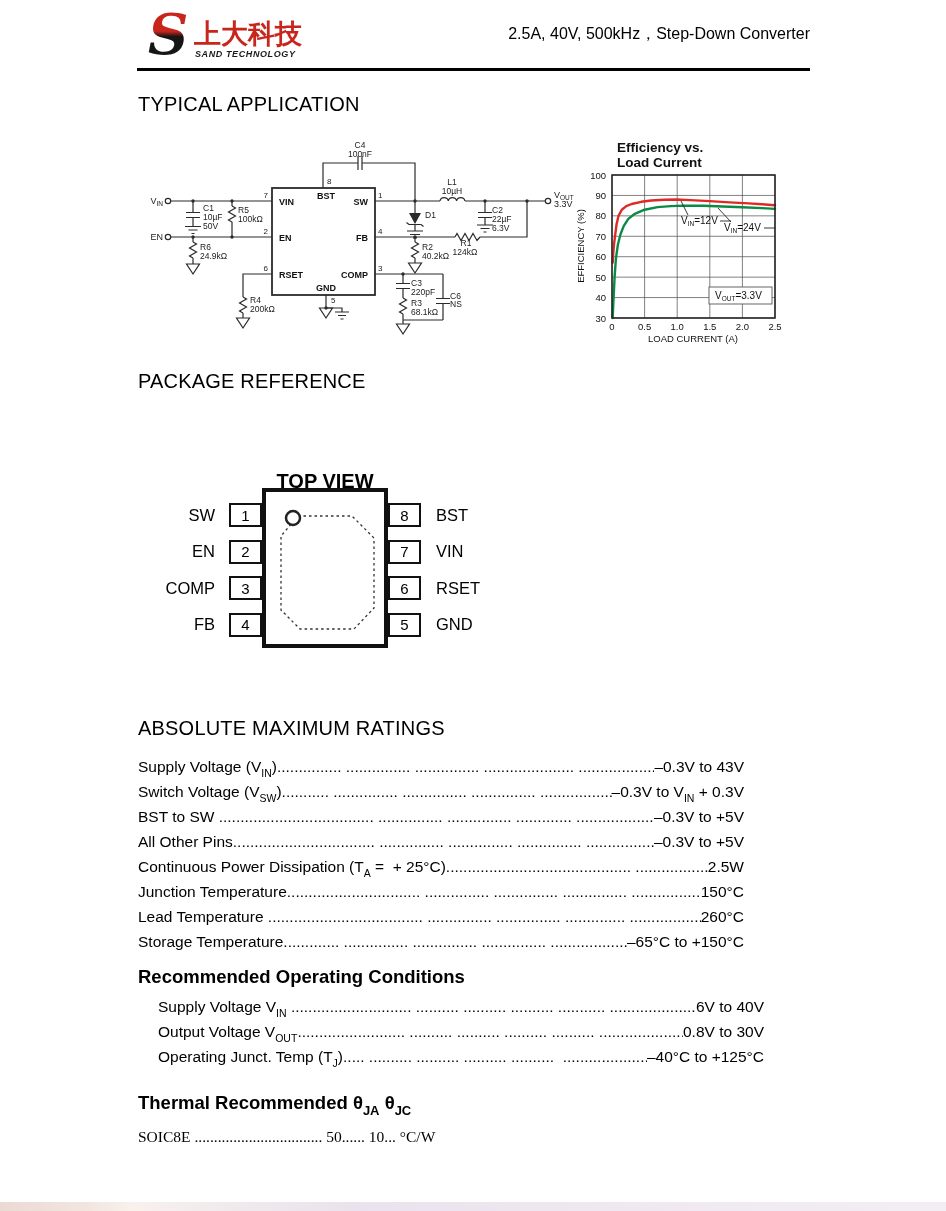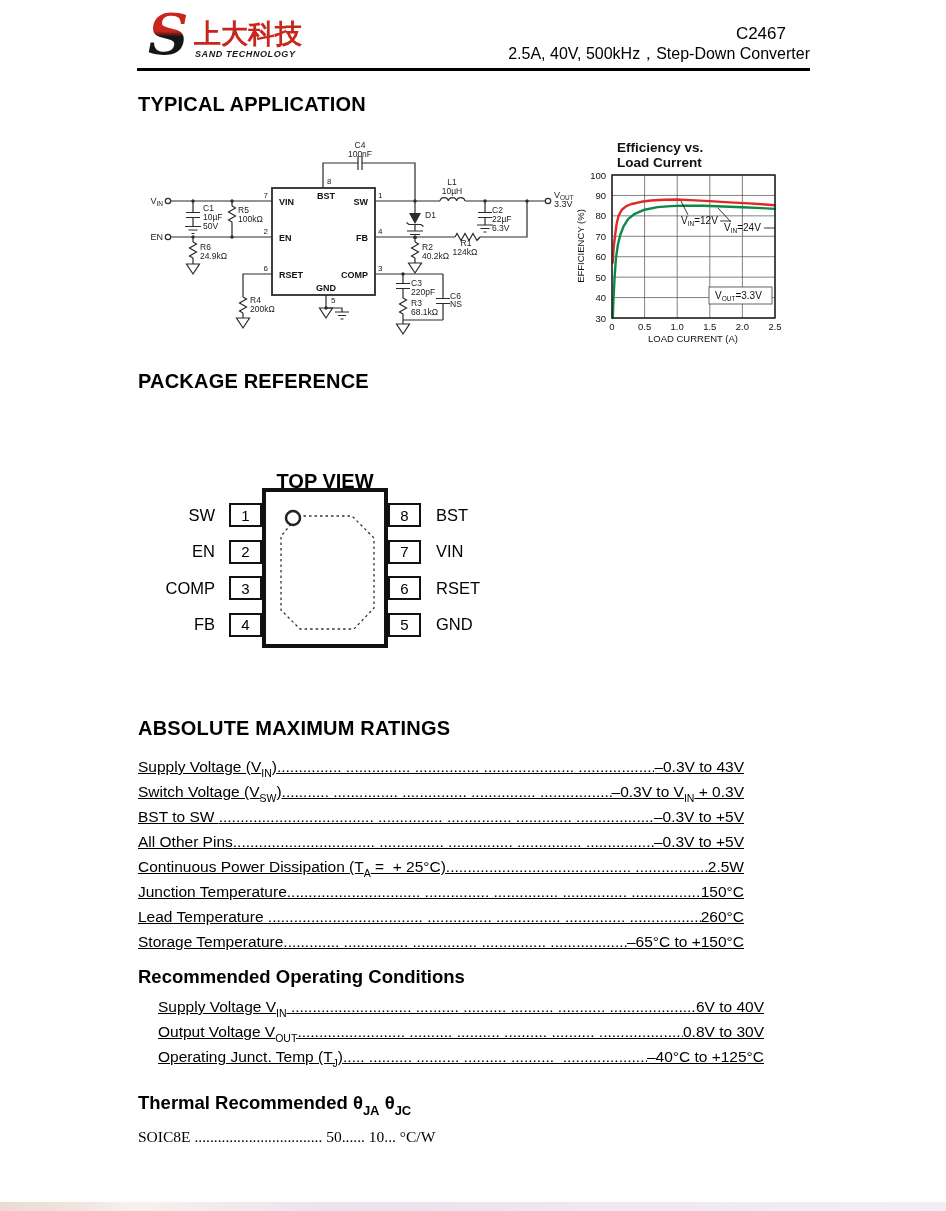--- a/index.html
+++ b/index.html
@@ -4,25 +4,25 @@
 <style>
   html,body{margin:0;padding:0;background:#fff;}
   body{width:946px;height:1211px;position:relative;font-family:"Liberation Sans",sans-serif;color:#000;overflow:hidden;}
   .abs{position:absolute;}
   
   #header-rule{left:137px;top:68px;width:673px;height:3px;background:#000;}
   #header-right{right:136px;top:24px;text-align:right;}
   #part-number{font-size:17px;margin-right:24px;line-height:20px;}
   #doc-subtitle{font-size:16px;line-height:19px;}
   
-  .h1{font-size:20px;font-weight:bold;letter-spacing:0.2px;}
+  .h1{font-size:20px;font-weight:normal;letter-spacing:0.2px;}
   .h2{font-size:18.5px;font-weight:bold;}
   .h2 sub{font-size:13px;font-weight:bold;position:relative;top:1px;}
   
-  .spec-list{width:606px;text-decoration:underline;}
+  .spec-list{width:606px;}
   .spec-line{display:flex;align-items:baseline;height:25px;font-size:15.5px;}
   .spec-label{white-space:pre;flex:0 0 auto;}
   .spec-leader{flex:1 1 auto;min-width:0;overflow:hidden;white-space:pre;}
   .spec-value{white-space:pre;flex:0 0 auto;}
   .spec-line sub, .plain-line sub{font-size:10.5px;position:relative;top:1px;line-height:0;}
   .plain-line{font-size:15.5px;white-space:pre;font-family:Liberation Serif, serif;}
   
   #top-view-title{left:262px;top:444px;width:126px;text-align:center;font-size:20px;font-weight:bold;margin-top:26px;}
   #pkg{left:160px;top:503px;}
   .pin-row{display:flex;align-items:center;height:24px;margin-bottom:12.5px;position:relative;z-index:2;}
@@ -57,21 +57,20 @@
           <stop offset="0.46" stop-color="#c8251d"></stop>
         <stop offset="0.54" stop-color="#151515"></stop>
           <stop offset="1" stop-color="#151515"></stop>
       </linearGradient>
     </defs>
     <text x="0" y="48" font-family="DejaVu Serif, serif" font-style="italic" font-weight="bold" font-size="56" fill="url(#sgrad)">S</text>
     <text x="46" y="37" font-family="sans-serif" font-weight="bold" font-size="27" fill="#c8251d">上大科技</text>
     <text x="47" y="51" font-family="Liberation Sans, sans-serif" font-style="italic" font-weight="bold" font-size="9" letter-spacing="0.6" fill="#1a1a1a">SAND TECHNOLOGY</text>
   </svg>
   <div id="header-right" class="abs">
-    <div id="part-number">C2467</div>
     <div id="doc-subtitle">2.5A, 40V, 500kHz，Step-Down Converter</div>
   </div>
   <div id="header-rule" class="abs"></div>
 </div>
 
 <div class="abs h1" style="left:138px;top:93px;">TYPICAL APPLICATION</div>
 
 <svg id="schematic" class="abs" style="left:135px;top:128px;" width="460" height="225" viewBox="0 0 460 225">
   <g stroke="#2b2b2b" stroke-width="1.2" fill="none">
     <path d="M35.6,73 H137"></path> 

